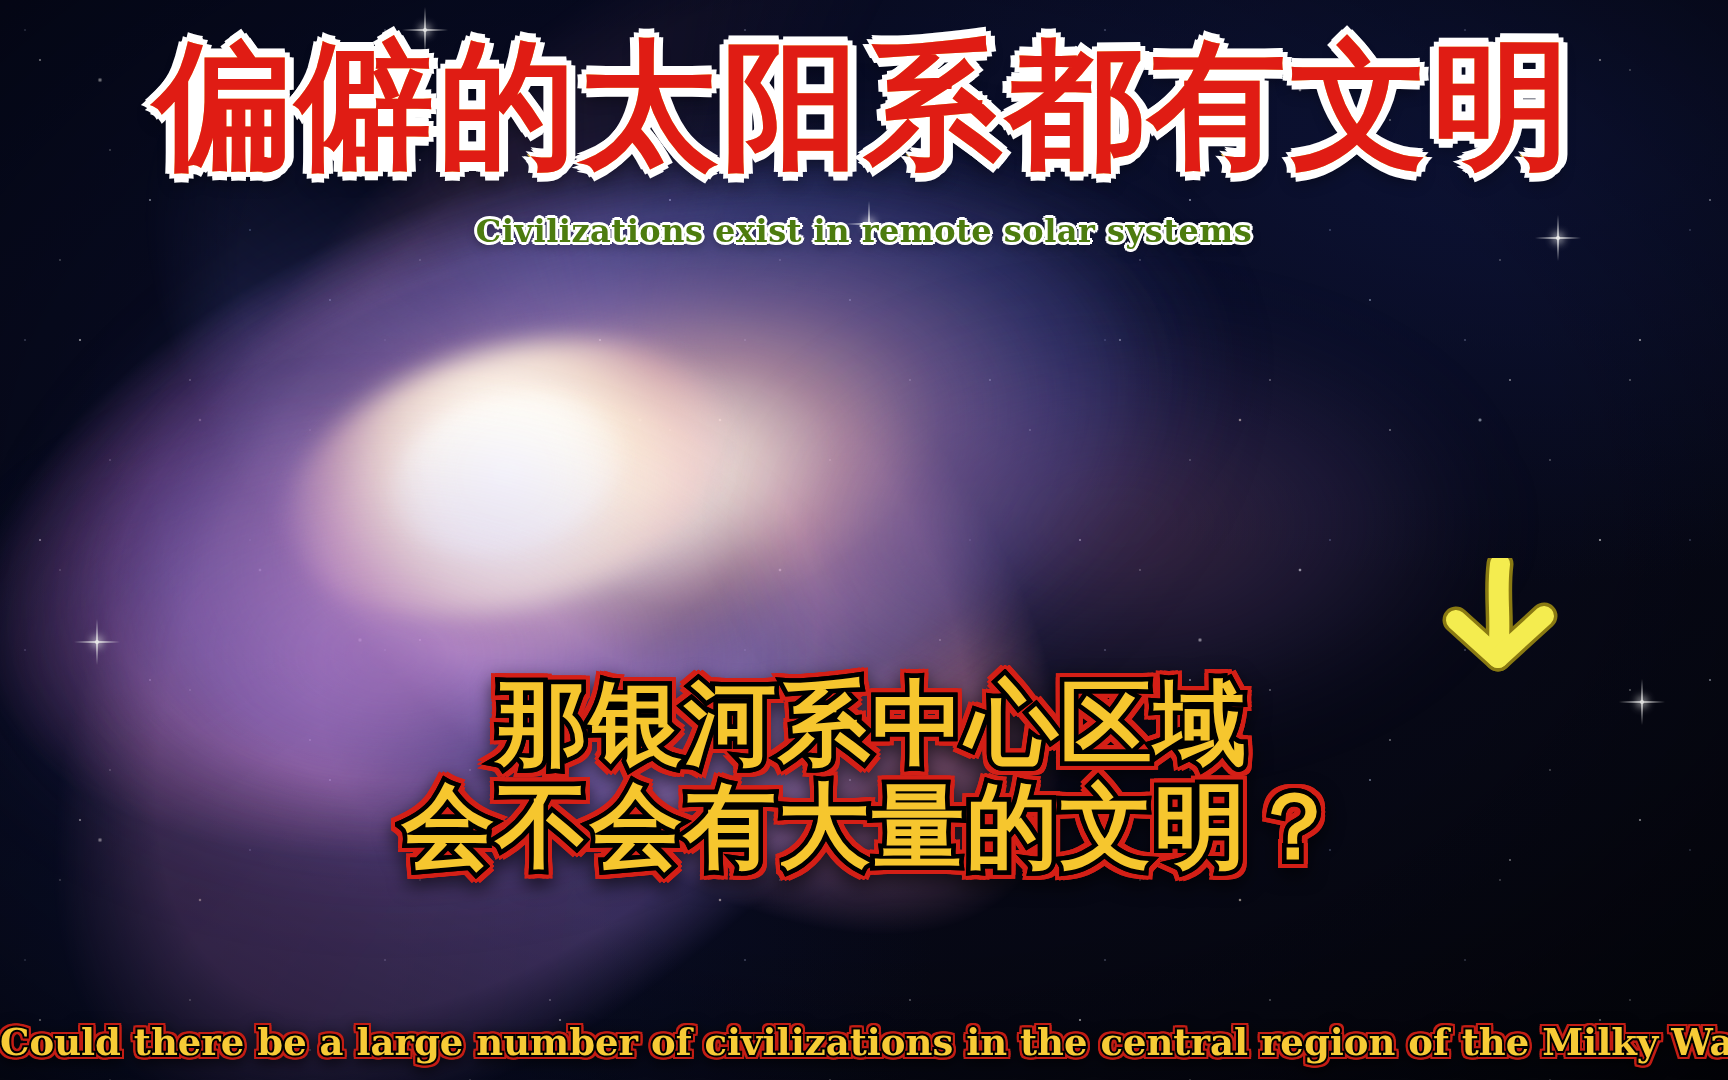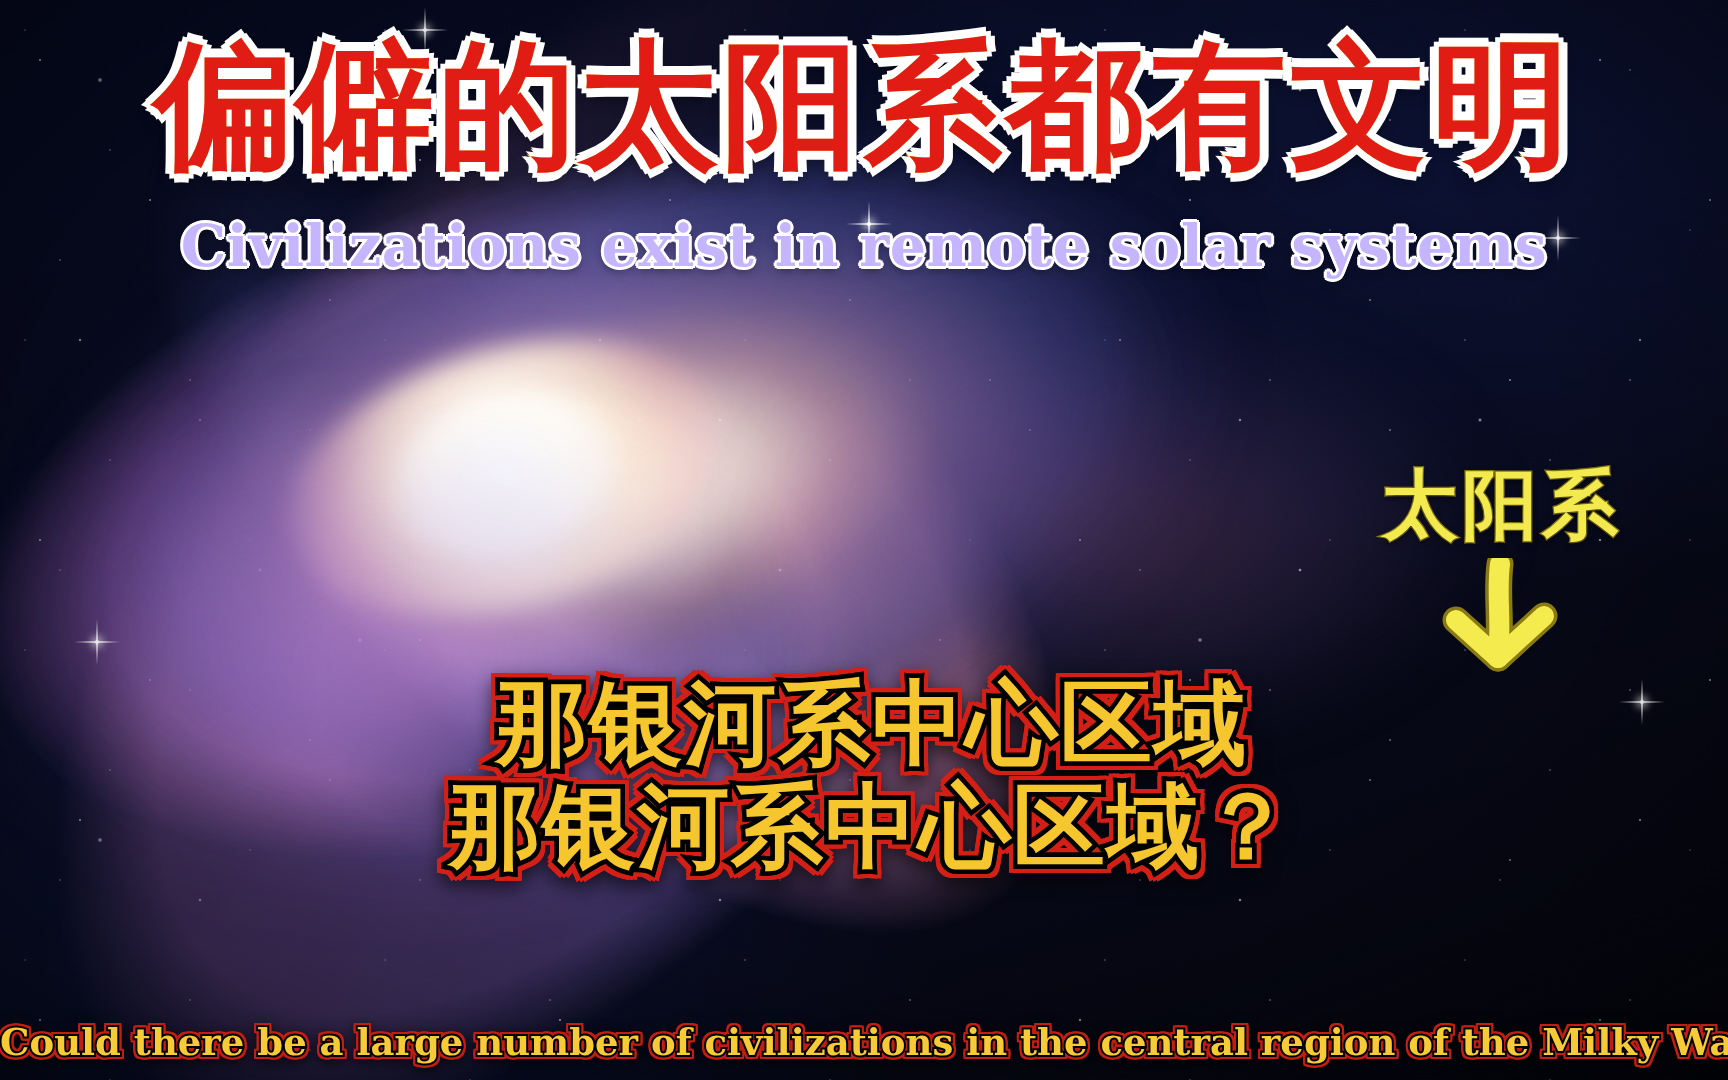--- a/index.html
+++ b/index.html
@@ -231,23 +231,23 @@
       0 10px 16px rgba(0,0,0,.45);
     white-space: nowrap;
   }
 
   
   .subtitle-en {
     left: 0; right: 0; top: 212px;
     text-align: center;
     font-family: "DejaVu Serif", "Liberation Serif", serif;
     font-weight: 700;
-    font-size: 57px;
+    font-size: 32px;
     letter-spacing: .5px;
-    color: #c4b5fd;
+    color: #4d7c0f;
     -webkit-text-stroke: 1px #ffd9a0;
     paint-order: stroke fill;
     text-shadow:
       -3px 0 0 #fff, 3px 0 0 #fff,
       0 -3px 0 #fff, 0 3px 0 #fff,
       -2px -2px 0 #fff, 2px -2px 0 #fff,
       -2px 2px 0 #fff, 2px 2px 0 #fff,
       0 4px 10px rgba(0,0,0,.5);
     white-space: nowrap;
   }
@@ -348,35 +348,34 @@
   <div class="sparkle" style="left:1556px; top:236px;"></div>
   <div class="sparkle" style="left:95px;  top:640px;"></div>
   <div class="sparkle" style="left:1640px; top:700px;"></div>
 
   <div class="vignette"></div>
 
   <div class="layer title-cn">偏僻的太阳系都有文明</div>
 
   <div class="layer subtitle-en">Civilizations exist in remote solar systems</div>
 
-  <div class="layer annot-label">太阳系</div>
 
   <svg class="layer annot-arrow" viewBox="0 0 130 120">
     <g fill="none" stroke="#8a7a12" stroke-width="27" stroke-linecap="round" stroke-linejoin="round">
       <path d="M60 6 C 56 38, 62 62, 58 96"></path>
       <path d="M16 62 L 58 100"></path>
       <path d="M104 58 L 58 100"></path>
     </g>
     <g fill="none" stroke="#f4ec4f" stroke-width="20" stroke-linecap="round" stroke-linejoin="round">
       <path d="M60 6 C 56 38, 62 62, 58 96"></path>
       <path d="M16 62 L 58 100"></path>
       <path d="M104 58 L 58 100"></path>
     </g>
   </svg>
 
   <div class="layer question-cn">
     <span class="ln">那银河系中心区域</span>
-    <span class="ln">那银河系中心区域？</span>
+    <span class="ln">会不会有大量的文明？</span>
   </div>
 
   <div class="layer caption-en">Could there be a large number of civilizations in the central region of the Milky Way?</div>
 
 </div>
 
 </body></html>

